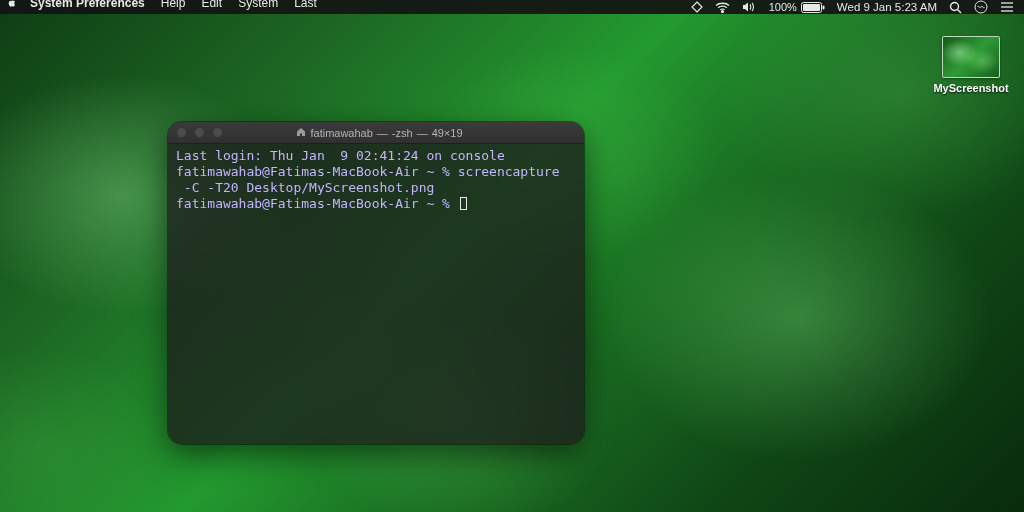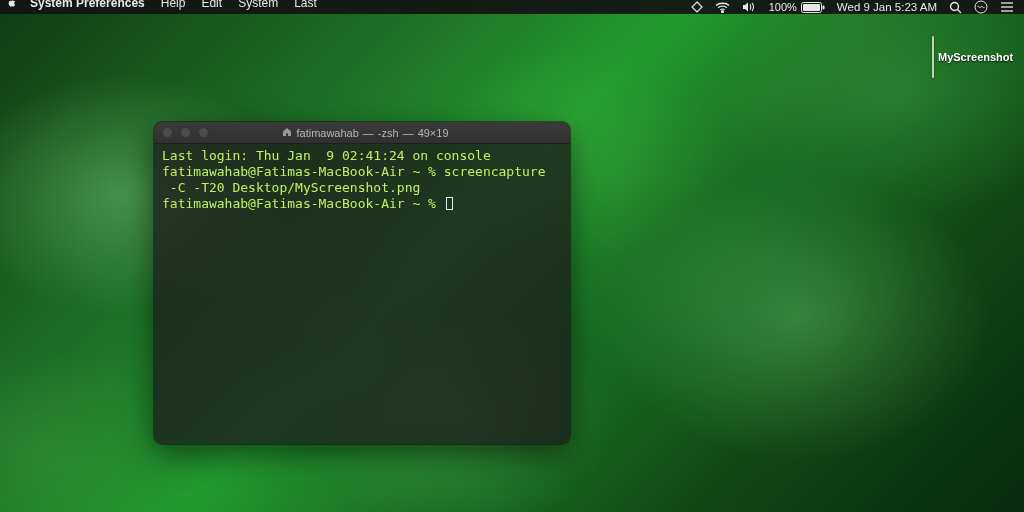--- a/index.html
+++ b/index.html
@@ -35,63 +35,63 @@
   .apple-logo { width: 14px; height: 22px; display: flex; align-items: center; justify-content: center; padding: 0 6px 0 0;}
   .status-icon { display: flex; align-items: center; justify-content: center; }
   .status-icon svg { display: block; }
   .battery { display: flex; align-items: center; gap: 4px; }
   .battery-text { font-size: 11px; }
   .clock { font-size: 11.5px; }
 
   
   .desktop-icon {
     position: absolute; top: 36px; right: 14px; width: 78px;
-    display: flex; flex-direction: row; align-items: center; gap: 4px;
+    display: flex; flex-direction: column; align-items: center; gap: 4px;
     cursor: default;
   }
   .desktop-icon .thumb {
     width: 58px; height: 42px; border: 1px solid rgba(255,255,255,0.7); border-radius: 2px;
     background:
       radial-gradient(ellipse 30px 22px at 30% 40%, rgba(160,235,160,0.6), transparent 60%),
       radial-gradient(ellipse 28px 20px at 70% 60%, rgba(110,210,110,0.55), transparent 60%),
       linear-gradient(135deg,#165a1b,#2f9a36,#17601d);
     box-shadow: 0 1px 3px rgba(0,0,0,0.4);
   }
   .desktop-icon .label {
     color: #fff; font-size: 11px; font-weight: 600;
     text-shadow: 0 1px 2px rgba(0,0,0,0.8);
     text-align: center;
   }
 
   
   .terminal {
-    position: absolute; left: 154px; top: 122px; width: 416px; height: 322px;
+    position: absolute; left: 168px; top: 122px; width: 416px; height: 322px;
     background: rgba(28,28,28,0.78);
-    border-radius: 8px;
+    border-radius: 14px;
     box-shadow: 0 10px 32px rgba(0,0,0,0.55), 0 0 0 1px rgba(0,0,0,0.4);
     overflow: hidden;
     backdrop-filter: blur(1px);
   }
   .term-titlebar {
     height: 22px; background: linear-gradient(#3b3b3b,#303030);
     display: flex; align-items: center; padding: 0 8px;
     border-bottom: 1px solid #1e1e1e;
   }
   .traffic { display: flex; gap: 7px; }
   .traffic span { width: 11px; height: 11px; border-radius: 50%; background: #4c4c4c; border: 0.5px solid rgba(0,0,0,0.3); }
   .term-title {
     flex: 1; text-align: center; font-size: 11px; color: #b5b5b5;
     display: flex; align-items: center; justify-content: center; gap: 4px;
     margin-left: -40px; 
   }
   .term-title .home-icon { opacity: 0.8; }
   .term-body {
     padding: 4px 8px;
     font-family: "Menlo", "Monaco", "Consolas", monospace;
-    font-size: 13px; line-height: 16px; color: #bef264;
+    font-size: 13px; line-height: 16px; color: #c4b5fd;
     white-space: pre-wrap;
   }
   .cursor-block {
     display: inline-block; width: 7px; height: 13px;
     border: 1px solid #e8e8e8; vertical-align: -2px; margin-left: 2px;
   }
 </style>
 </head>
 <body>
 

